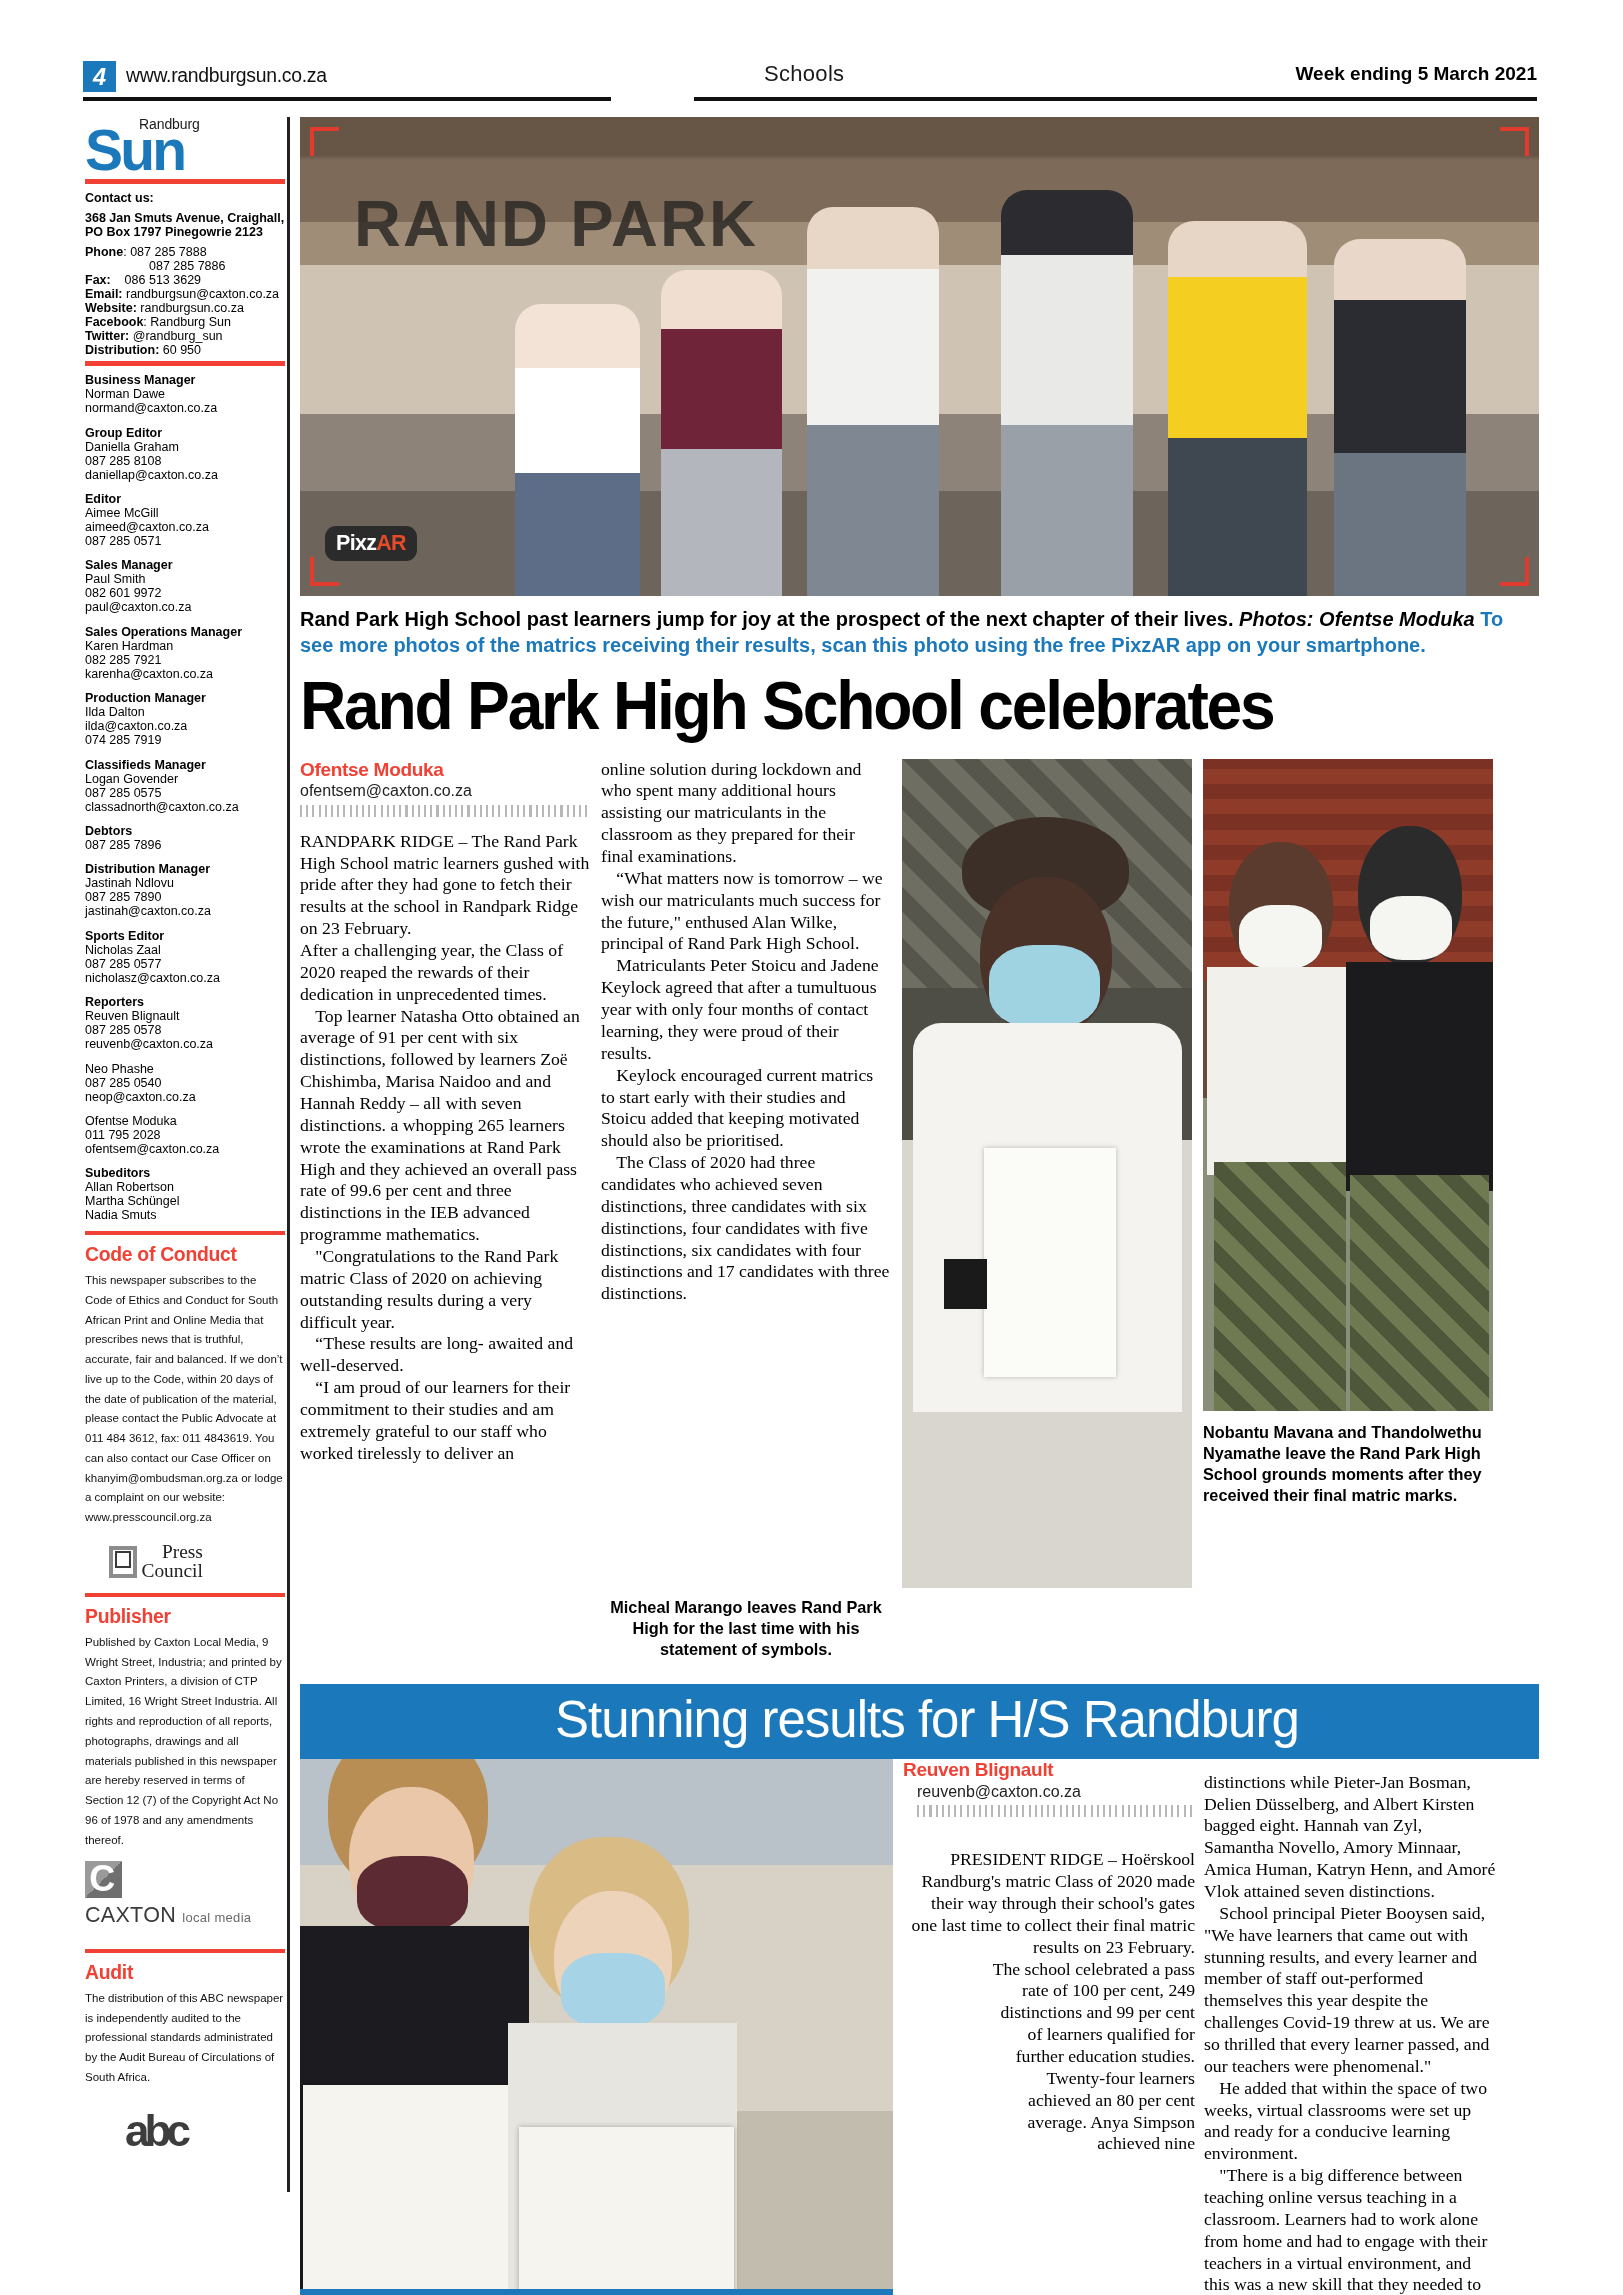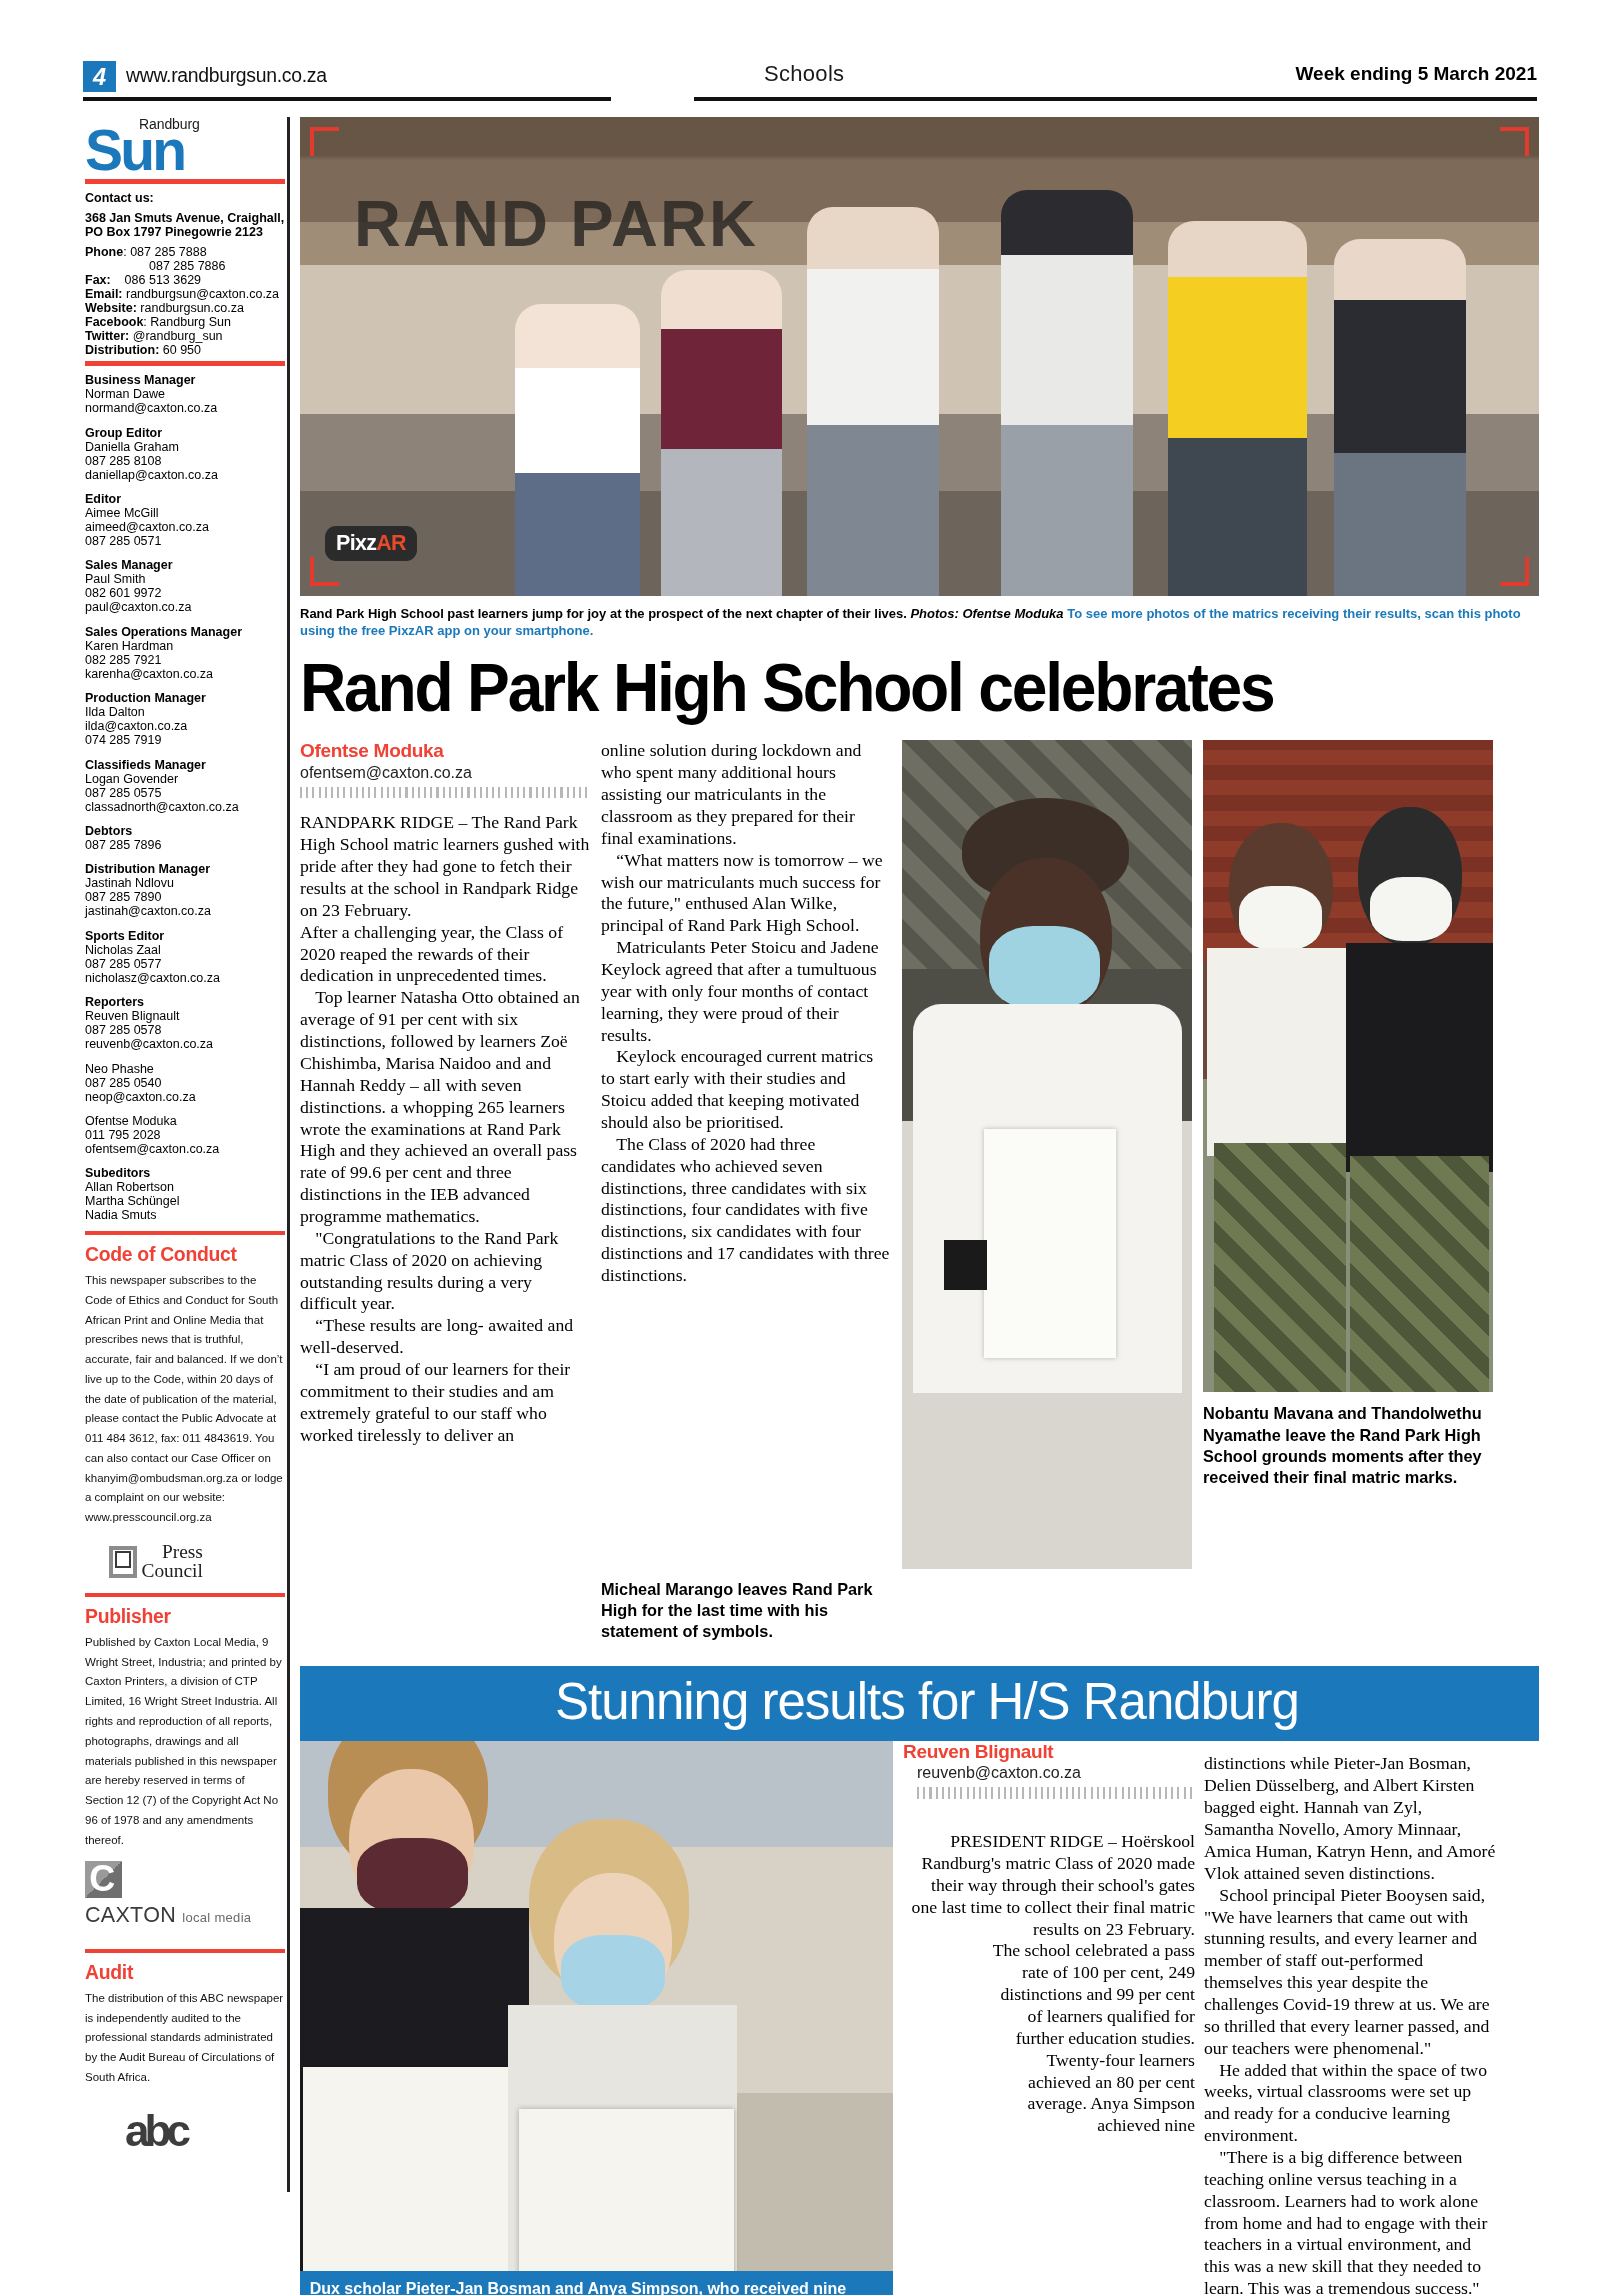--- a/index.html
+++ b/index.html
@@ -69,21 +69,21 @@
   .pixzar-badge { position: absolute; left: 25px; bottom: 35px;
      background: #2b2b2b; color: #fff; padding: 4.9px 11px; border-radius: 11px;
      font-size: 21.5px; font-weight: bold; letter-spacing: -0.7px; }
   .pixzar-badge i { color: #e84b2a; font-style: normal; }
   .crop-mark { position: absolute; width: 29px; height: 29px; border: 4.2px solid #e23b2e; }
   .cm-tl { left: 9.7px; top: 9.7px; border-right: none; border-bottom: none; }
   .cm-tr { right: 9.7px; top: 9.7px; border-left: none; border-bottom: none; }
   .cm-bl { left: 9.7px; bottom: 9.7px; border-right: none; border-top: none; }
   .cm-br { right: 9.7px; bottom: 9.7px; border-left: none; border-top: none; }
 
-  .hero-caption { margin-top: 9.7px; font-size: 13px; font-weight: bold; line-height: 1.3; color: #000; width: 1239px; }
+  .hero-caption { margin-top: 9.7px; font-size: 20px; font-weight: bold; line-height: 1.3; color: #000; width: 1239px; }
   .hero-caption .photog { font-style: italic; }
   .hero-caption .ar { color: #1b79bb; }
 
   .headline { margin-top: 15.3px; font-size: 69px; font-weight: bold; color: #000;
      letter-spacing: -2.4px; line-height: 0.96; font-family: "Liberation Sans", sans-serif;
      transform: scaleX(0.93); transform-origin: left center; white-space: nowrap; }
 
   
   .art1 { margin-top: 19.4px; display: flex; gap: 11px; }
   .col { width: 290px; }
@@ -93,21 +93,21 @@
      background: repeating-linear-gradient(to right, #b7b7b7 0 2.1px, transparent 2.1px 6.2px); }
   .body-text { font-family: "Liberation Serif", serif; font-size: 17.7px; line-height: 1.235; color: #000; text-align: left; margin-top: 14px; }
   .body-text p { margin: 0; }
   .body-text p.ind { text-indent: 15.3px; }
 
   .photo-mid { width: 290px; height: 829px; position: relative; overflow: hidden;
      background: linear-gradient(#6b6b60 0 26%, #4e4e46 26% 46%, #d9d6cf 46% 100%); }
   .photo-right { width: 290px; height: 652px; position: relative; overflow: hidden;
      background: linear-gradient(#8e3b2a 0 34%, #6a4a3a 34% 52%, #8a8f7a 52% 100%); }
   .cap-bold { font-size: 16.3px; font-weight: bold; line-height: 1.3; color: #000; }
-  .cap-right { text-align: left; margin-top: 11px; }
+  .cap-right { text-align: center; margin-top: 11px; }
   .cap-left { text-align: left; margin-top: 11px; }
 
   
   .banner { margin-top: 23.6px; position: relative; width: 1239px; height: 75px; background: #1b79bb; }
   .banner-title { position: absolute; left: 255px; top: 6.2px; font-size: 51px; color: #fff;
      font-weight: 300; letter-spacing: -1px; font-family: "Liberation Sans", sans-serif; }
   .art2 { position: relative; width: 1239px; height: 587px; background: #fff; }
   .art2-photo { position: absolute; left: 0; top: 0; width: 593px; height: 587px; overflow: hidden;
      background: linear-gradient(#b9c2c8 0 18%, #d8d2c6 18% 60%, #c2bcae 60% 100%); }
   .art2-caption-bar { position: absolute; left: 0; bottom: 0; width: 593px; background: #1b79bb;

